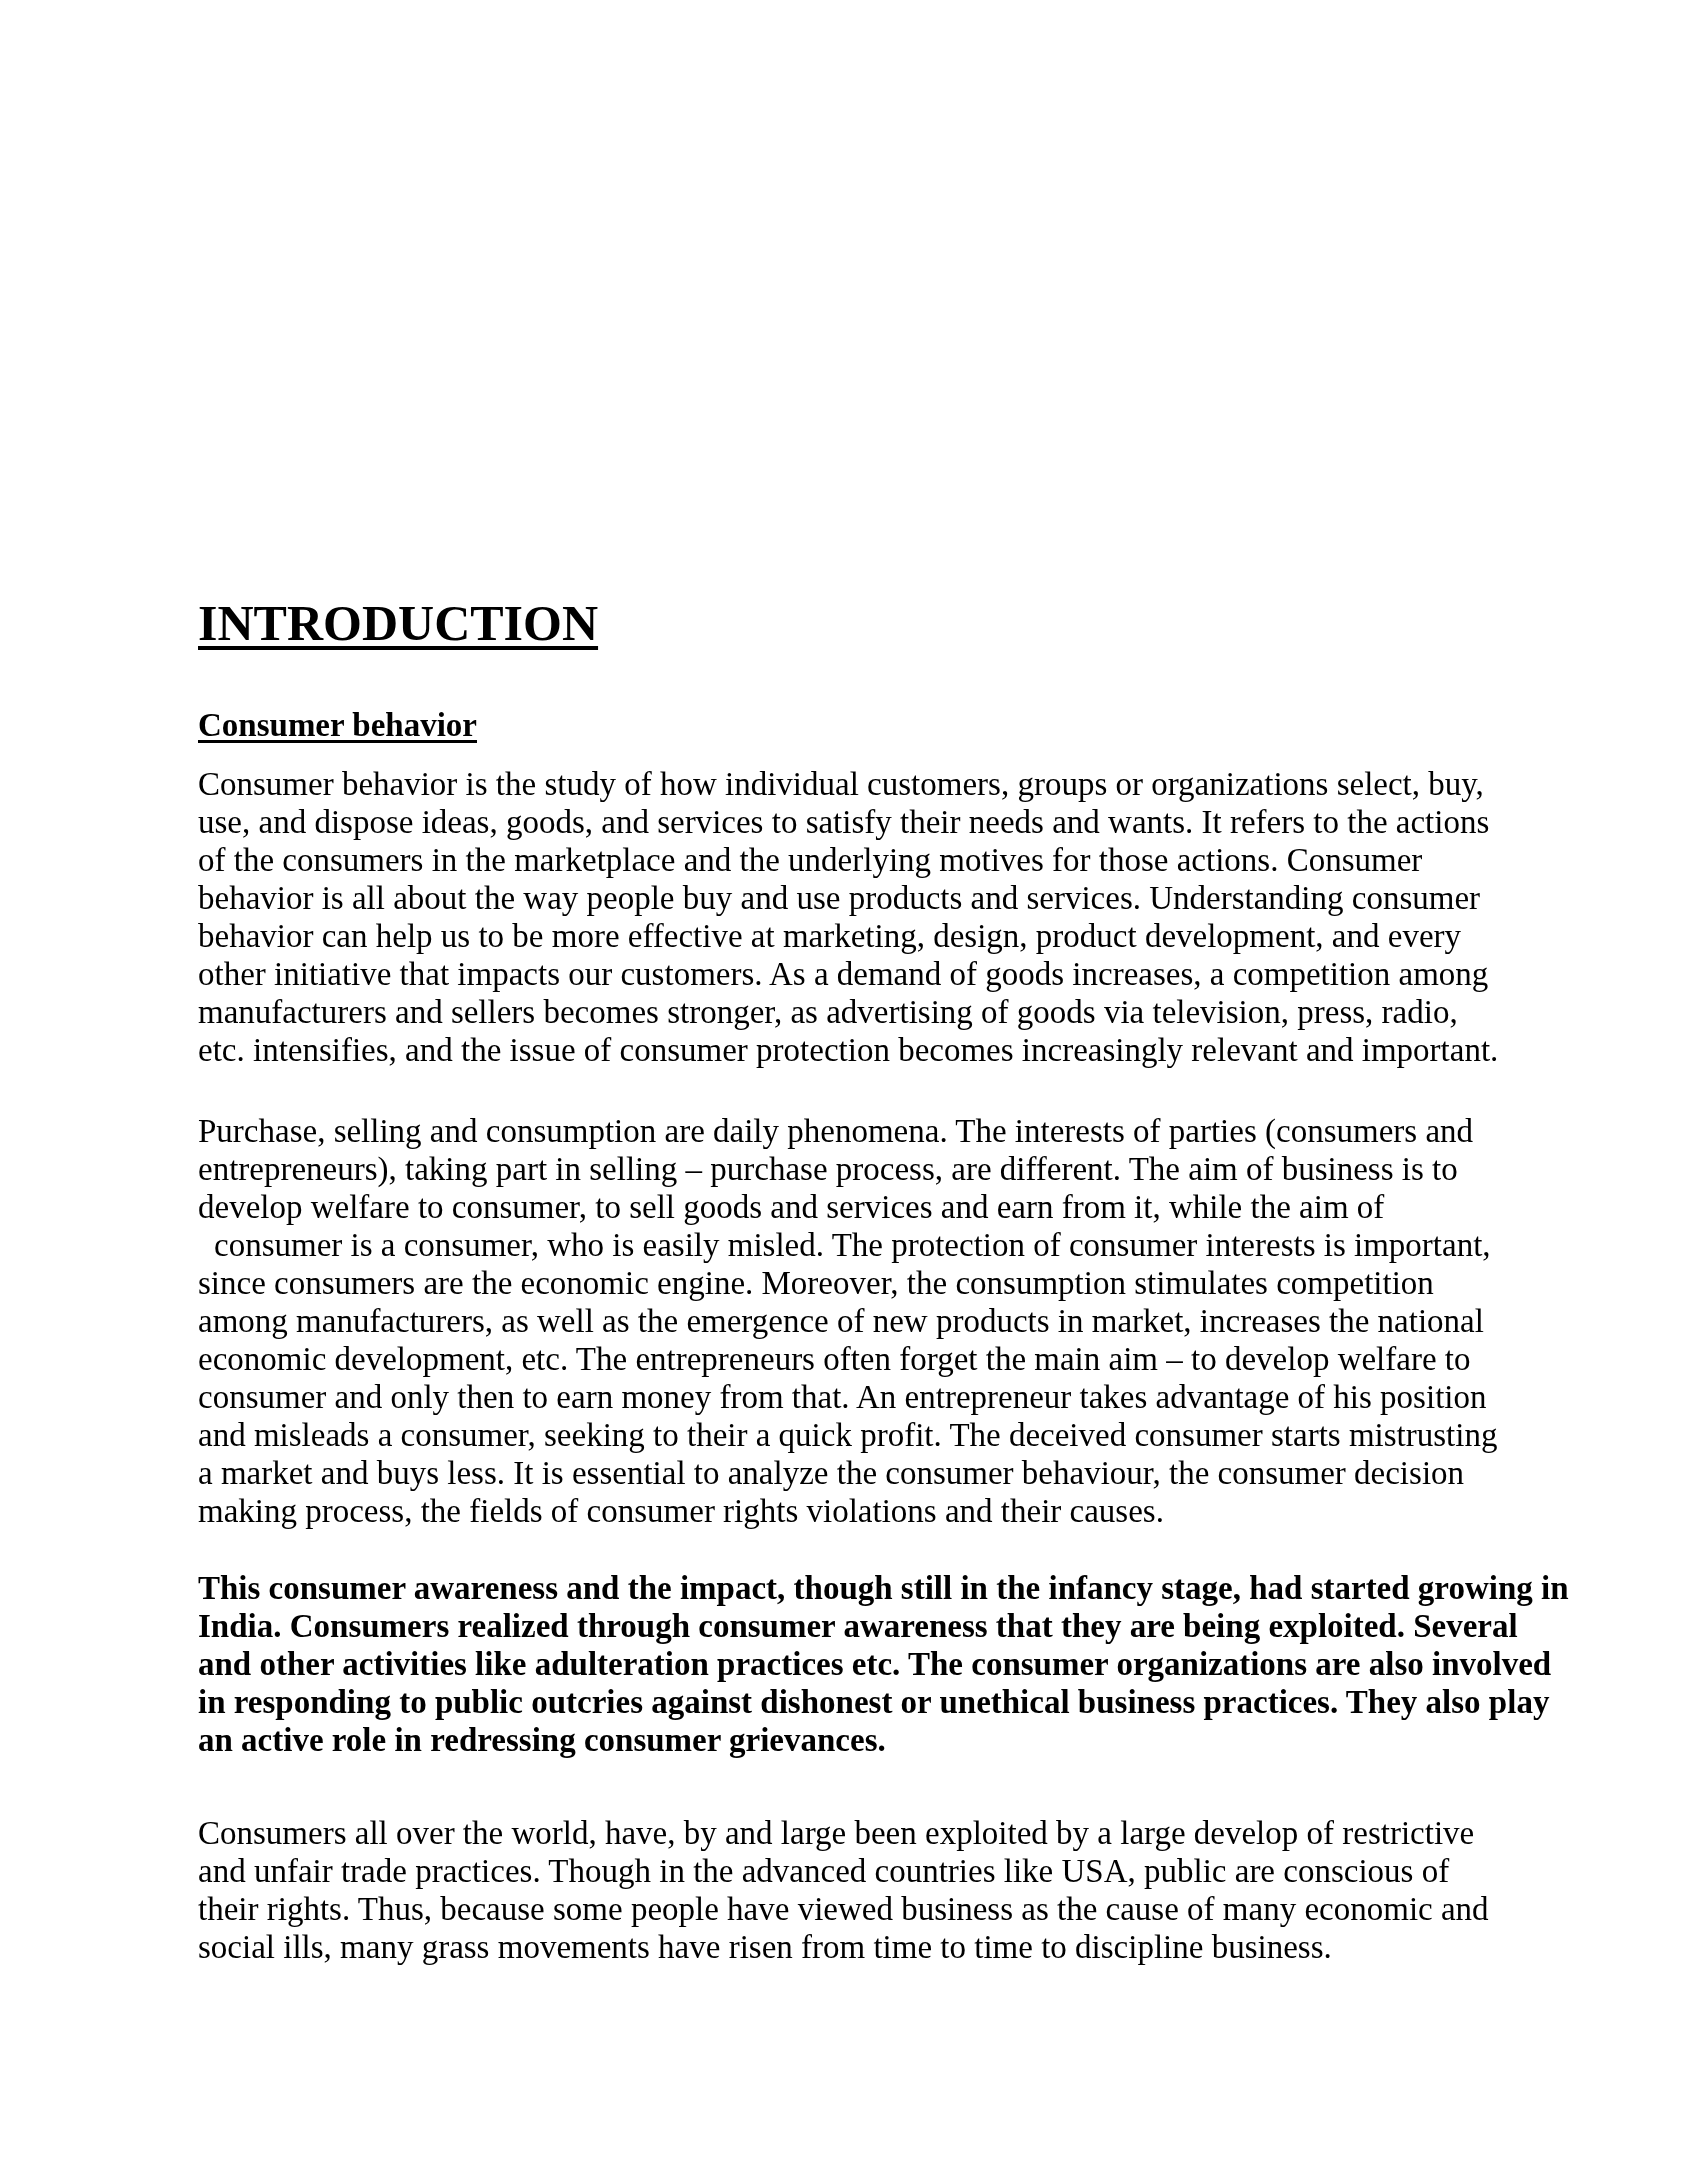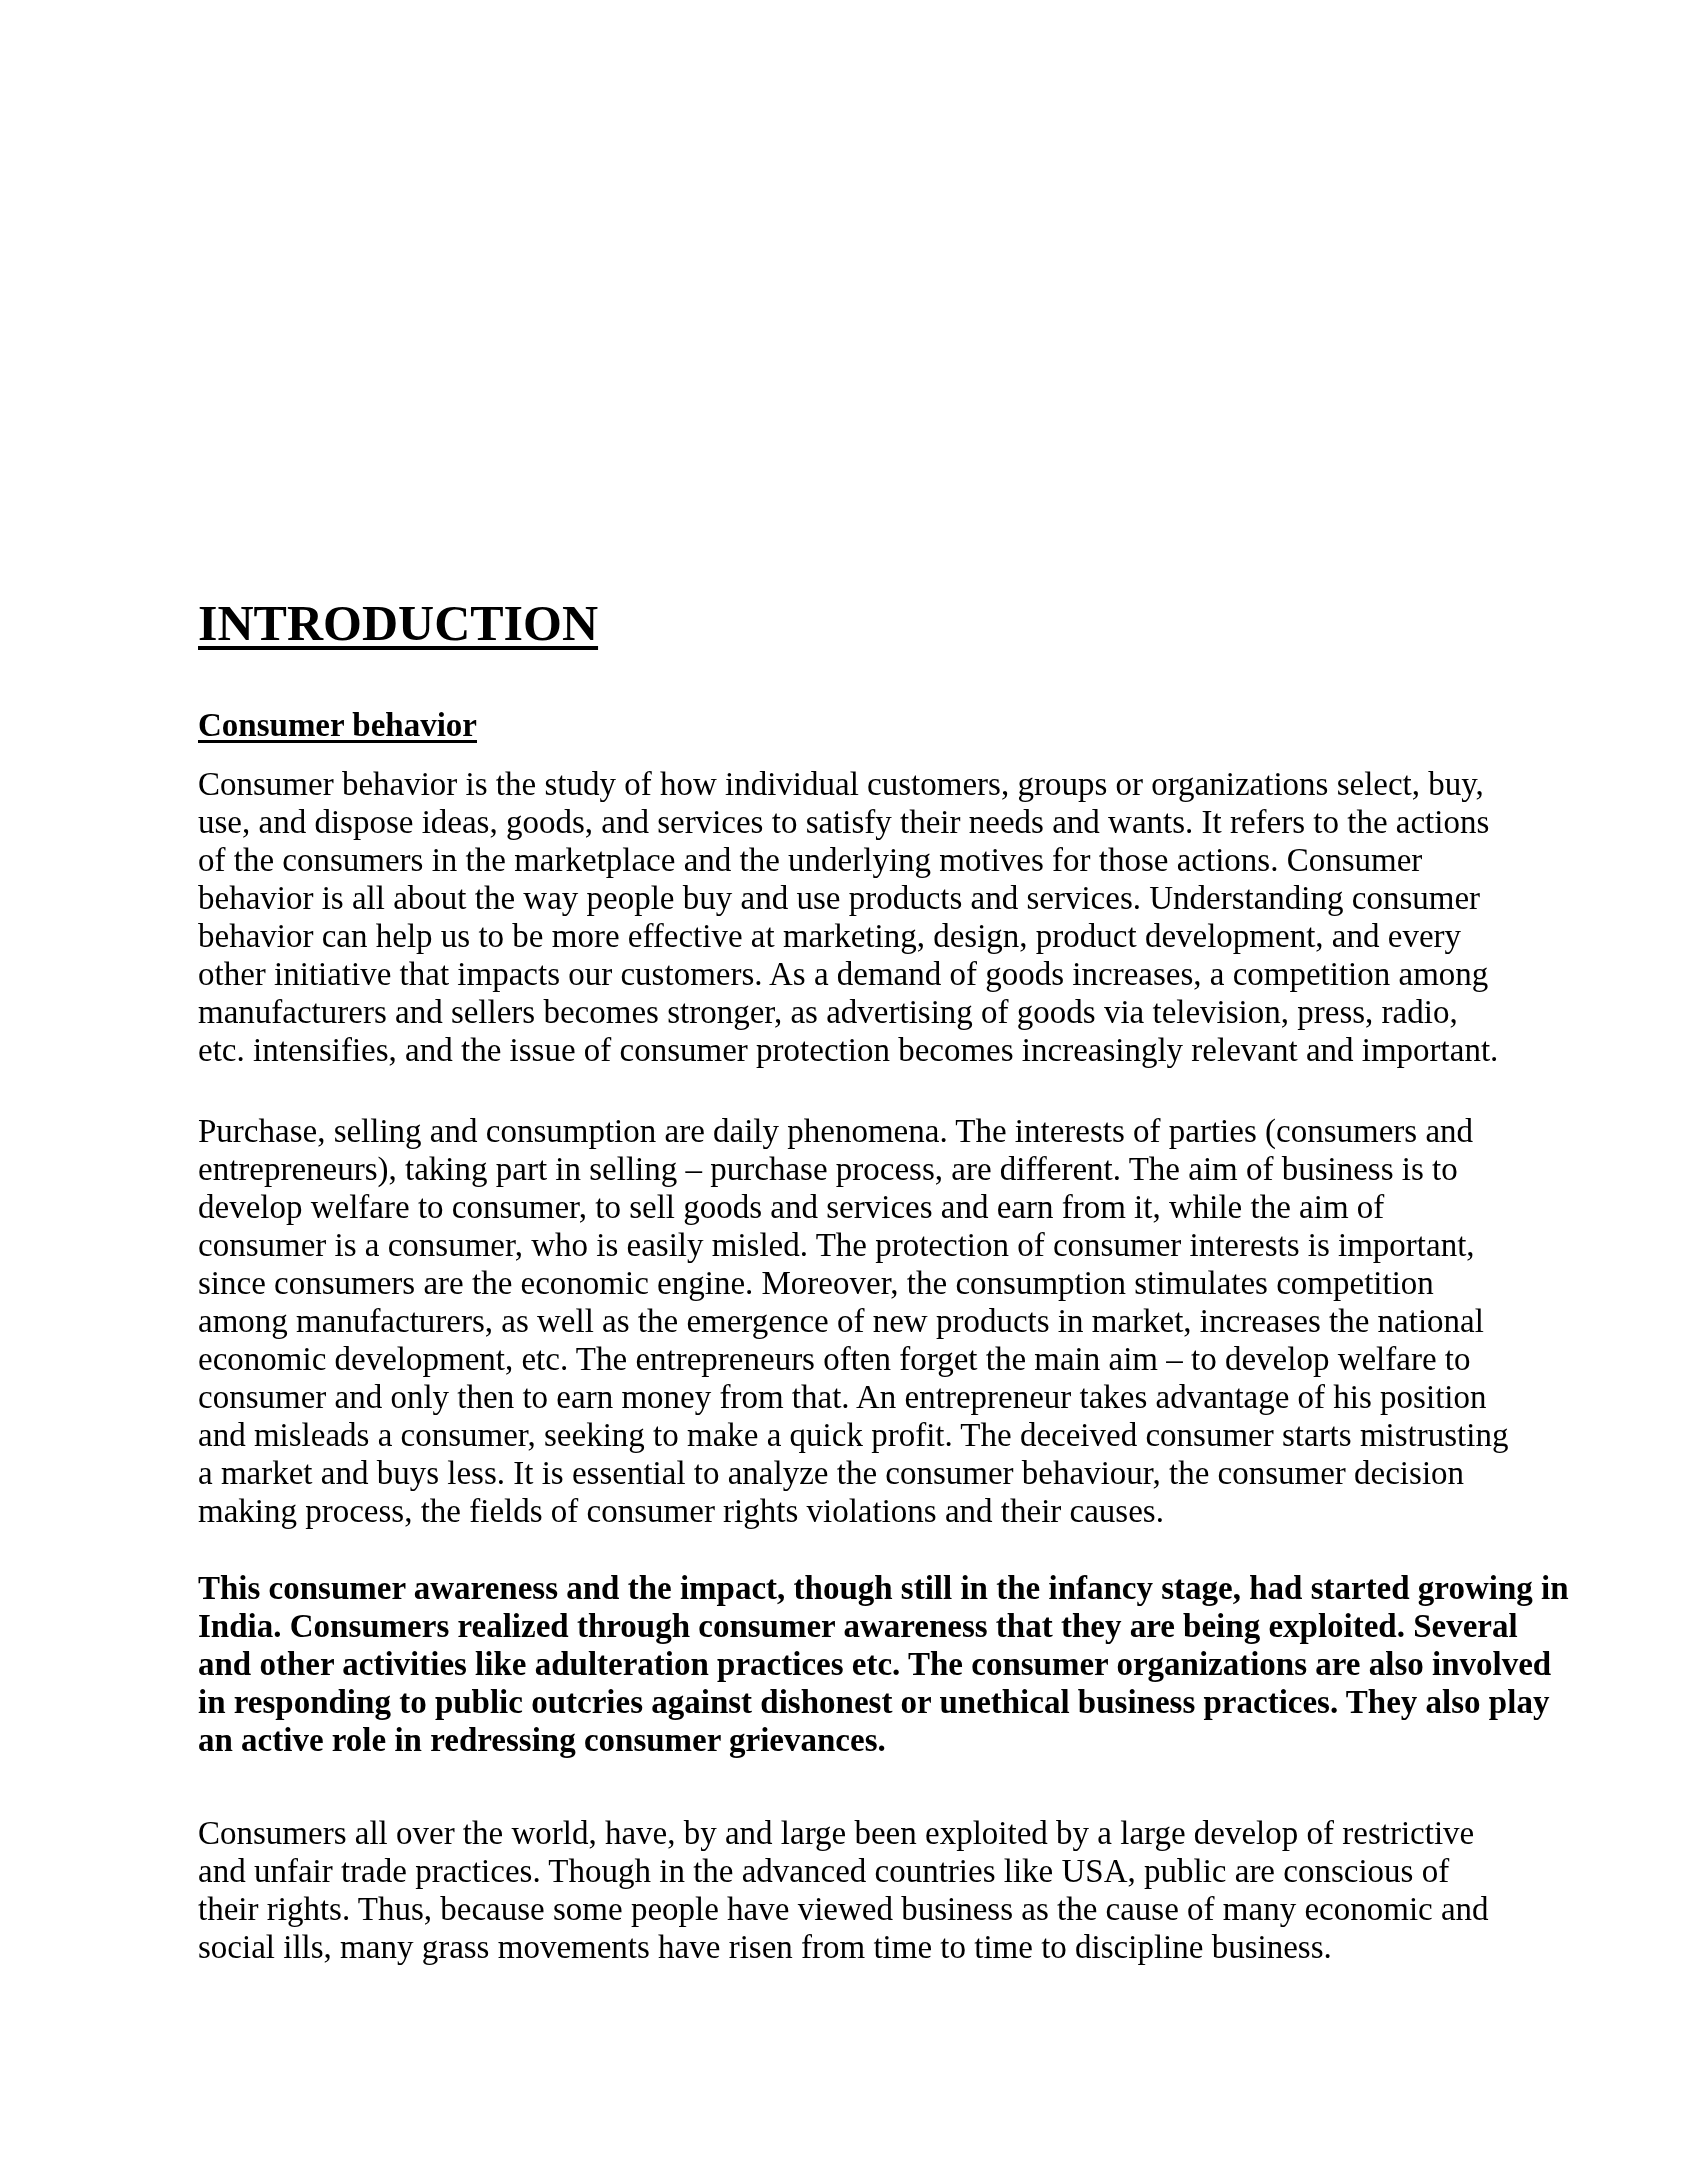--- a/index.html
+++ b/index.html
@@ -89,26 +89,26 @@
       <span class="line" style="text-align: left; text-align-last: left;">use, and dispose ideas, goods, and services to satisfy their needs and wants. It refers to the actions</span>
       <span class="line" style="text-align: left; text-align-last: left;">of the consumers in the marketplace and the underlying motives for those actions. Consumer</span>
       <span class="line" style="text-align: left; text-align-last: left;">behavior is all about the way people buy and use products and services. Understanding consumer</span>
       <span class="line" style="text-align: right; text-align-last: left;">behavior can help us to be more effective at marketing, design, product development, and every</span>
       <span class="line" style="text-align: left; text-align-last: left;">other initiative that impacts our customers.  As a demand of goods increases, a competition among</span>
       <span class="line" style="text-align: left; text-align-last: left;">manufacturers and sellers becomes stronger, as advertising of goods via television, press, radio,</span>
       <span class="line" style="text-align: left; text-align-last: left;">etc. intensifies, and the issue of consumer protection becomes increasingly relevant and important.</span>
       <span class="line" style="text-align: left; text-align-last: left; margin-top: 43px;">Purchase, selling and consumption are daily phenomena. The interests of parties (consumers and</span>
       <span class="line" style="text-align: left; text-align-last: left;">entrepreneurs), taking part in selling – purchase process, are different. The aim of business is to</span>
       <span class="line" style="text-align: left; text-align-last: left;">develop welfare to consumer, to sell goods and services and earn from it, while the aim of</span>
-      <span class="line" style="text-align: right; text-align-last: left;">consumer is a consumer, who is easily misled.  The protection of consumer interests is important,</span>
+      <span class="line" style="text-align: right; text-align-last: left; margin-left: 16px;">consumer is a consumer, who is easily misled.  The protection of consumer interests is important,</span>
       <span class="line" style="text-align: left; text-align-last: left;">since consumers are the economic engine. Moreover, the consumption stimulates competition</span>
       <span class="line" style="text-align: left; text-align-last: left;">among manufacturers, as well as the emergence of new products in market, increases the national</span>
       <span class="line" style="text-align: left; text-align-last: left;">economic development, etc. The entrepreneurs often forget the main aim – to develop welfare to</span>
       <span class="line" style="text-align: left; text-align-last: left;">consumer and only then to earn money from that. An entrepreneur takes advantage of his position</span>
-      <span class="line" style="text-align: left; text-align-last: left;">and misleads a consumer, seeking to make a quick profit. The deceived consumer starts mistrusting</span>
+      <span class="line" style="text-align: left; text-align-last: left;">and misleads a consumer, seeking to their a quick profit. The deceived consumer starts mistrusting</span>
       <span class="line" style="text-align: left; text-align-last: left;">a market and buys less. It is essential to analyze the consumer behaviour, the consumer decision</span>
       <span class="line last">making process, the fields of consumer rights violations and their causes.</span>
     </p>
   <p class="para" id="para-2">
       <span class="line" style="text-align: left; text-align-last: left;">This consumer awareness and the impact, though still in the infancy stage, had started growing in</span>
       <span class="line" style="text-align: left; text-align-last: left;">India. Consumers realized through consumer awareness that they are being exploited. Several</span>
       <span class="line" style="text-align: left; text-align-last: left;">and other activities like adulteration practices etc. The consumer organizations are also involved</span>
       <span class="line" style="text-align: left; text-align-last: left;">in responding to public outcries against dishonest or unethical business practices. They also play</span>
       <span class="line last">an active role in redressing consumer grievances.</span>
     </p>

